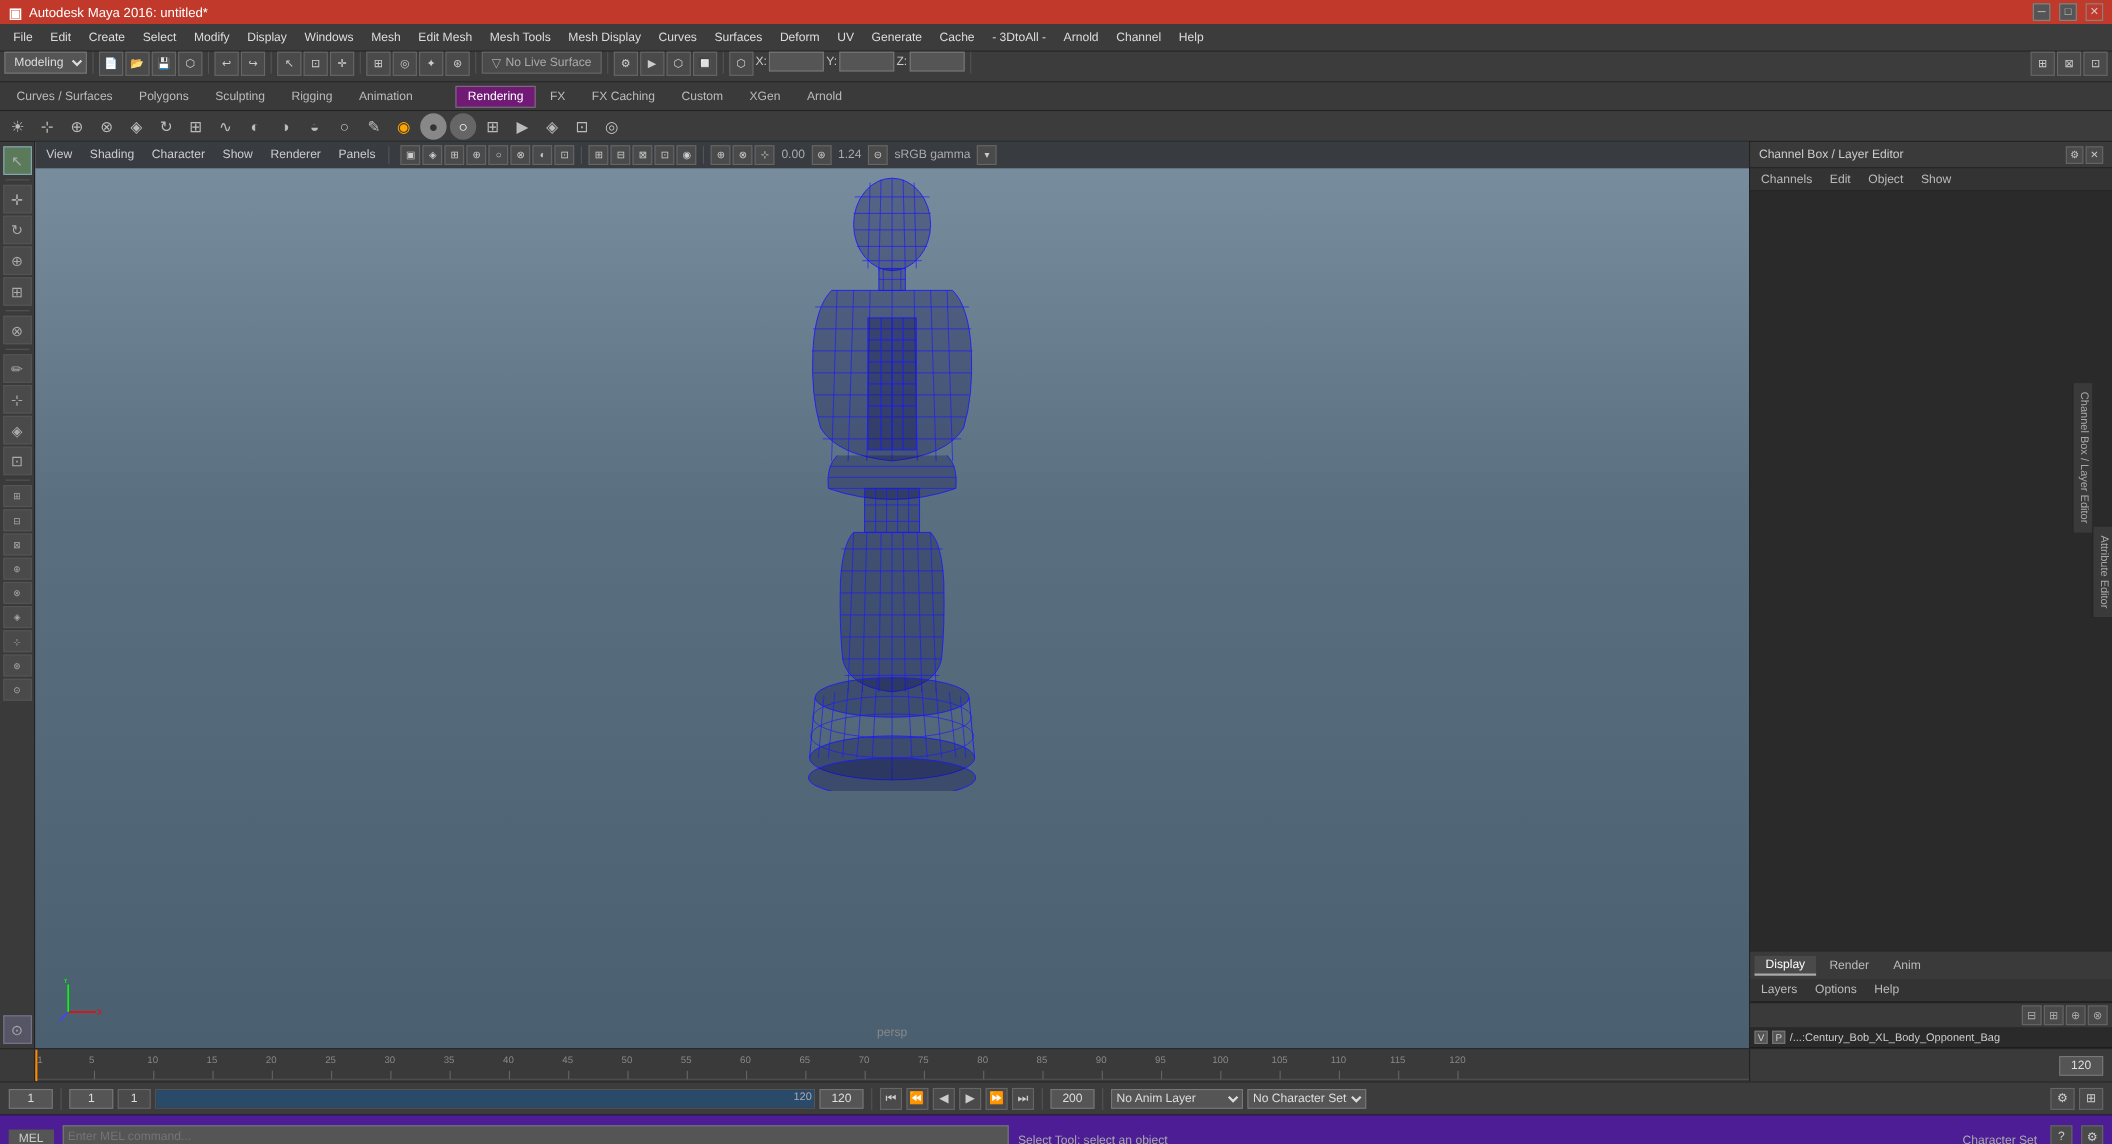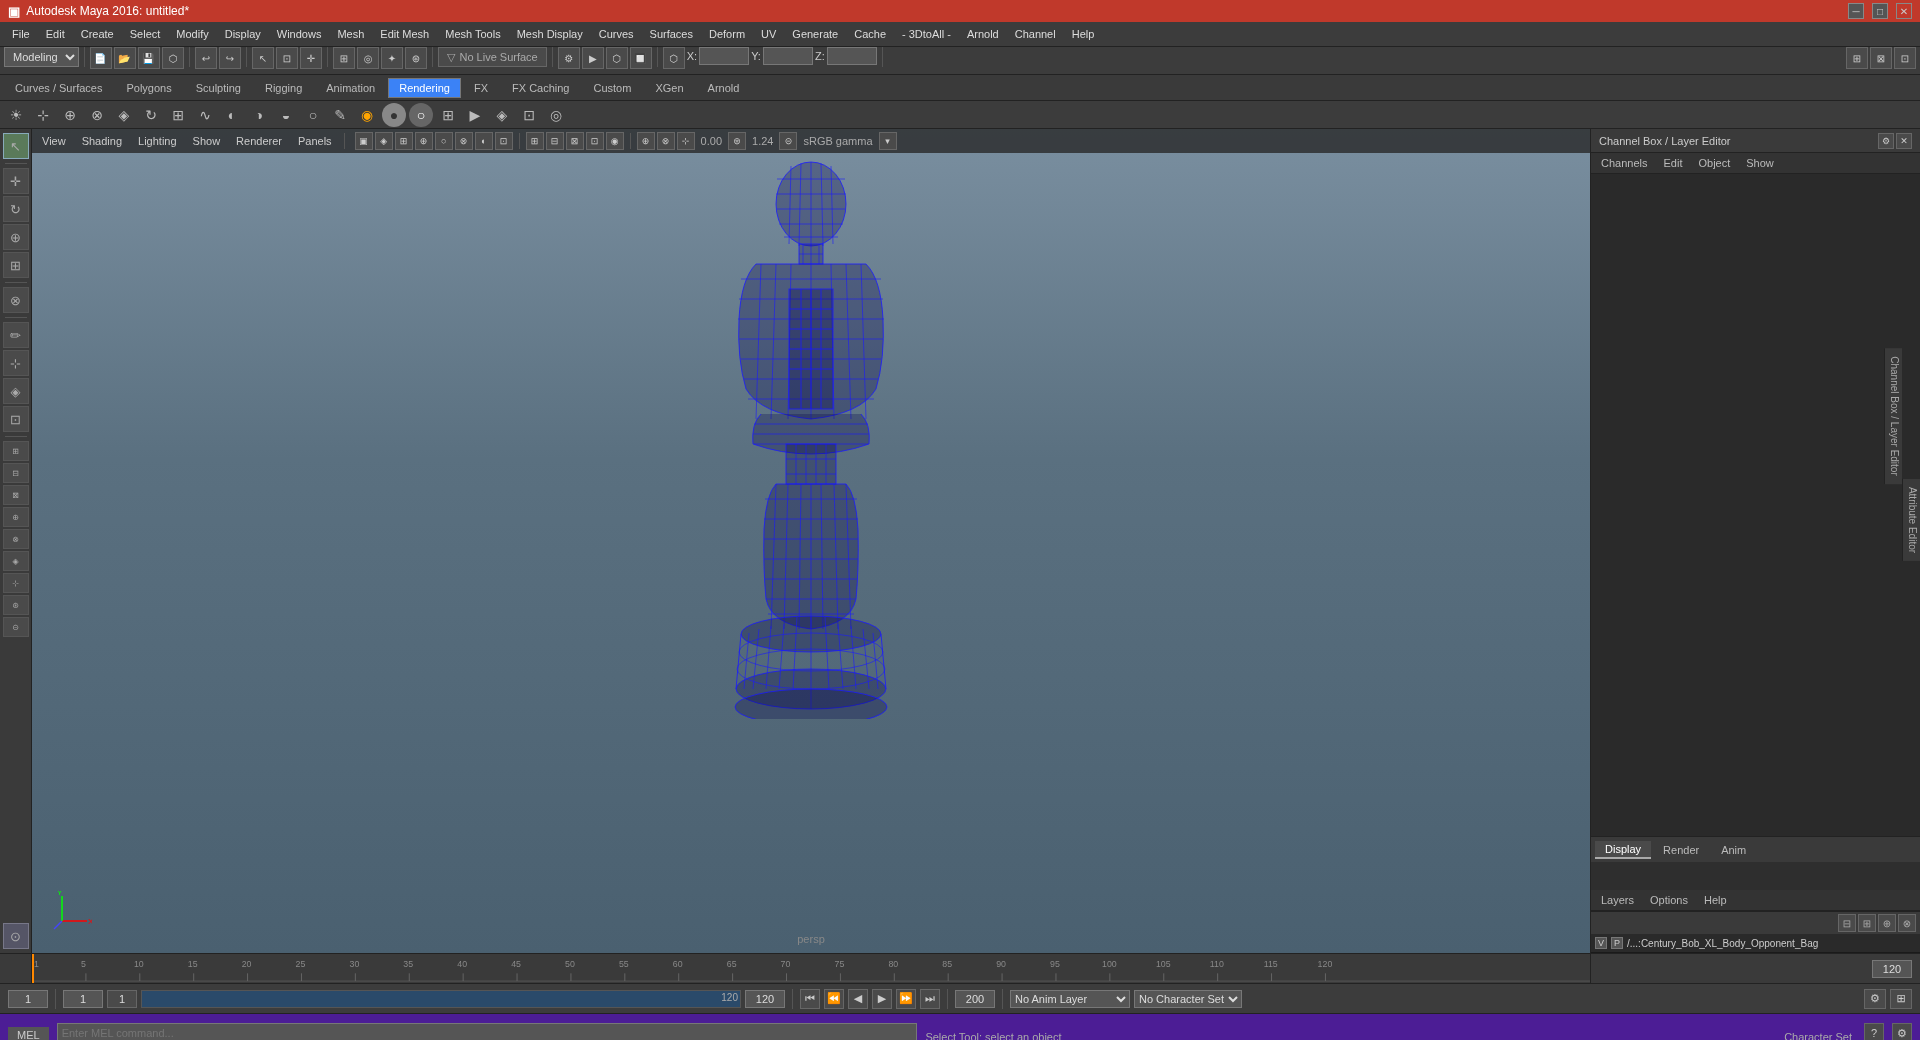--- a/index.html
+++ b/index.html
@@ -107,23 +107,24 @@
       gap: 2px;
     }
     .tab-item {
       padding: 3px 10px;
       color: #bbb;
       font-size: 11px;
       cursor: pointer;
       border: 1px solid transparent;
     }
     .tab-item.active {
-      background: #3b82f6;
+      background: #701a75;
       border: 1px solid #777;
       color: white;
+      margin-left: 26px;
     }
 
     
     #icon-bar {
       height: 28px;
       background: #3c3c3c;
       display: flex;
       align-items: center;
       padding: 0 4px;
       border-bottom: 1px solid #222;
@@ -290,21 +291,20 @@
       background: #4a4a4a;
       border-bottom: 2px solid #aaa;
       color: white;
     }
     #layers-menu {
       display: flex;
       gap: 4px;
       padding: 2px 4px;
       background: #333;
       border-bottom: 1px solid #222;
-      margin-top: 28px;
     }
     .layer-menu { color: #bbb; font-size: 11px; cursor: pointer; padding: 2px 6px; }
     #layer-row {
       display: flex;
       align-items: center;
       gap: 4px;
       padding: 3px 4px;
       background: #2a2a2a;
       border-bottom: 1px solid #1a1a1a;
       font-size: 11px;
@@ -585,21 +585,21 @@
     <div class="left-tool-small" style="font-size:8px;">⊝</div>
     <div style="flex:1;"></div>
     <div class="left-tool" style="margin-top:auto;background:#556;border-color:#778;">⊙</div>
   </div>
 
   <div id="viewport">
 
     <div id="viewport-toolbar">
       <span class="vp-menu-item">View</span>
       <span class="vp-menu-item">Shading</span>
-      <span class="vp-menu-item">Lighting</span>
+      <span class="vp-menu-item">Character</span>
       <span class="vp-menu-item">Show</span>
       <span class="vp-menu-item">Renderer</span>
       <span class="vp-menu-item">Panels</span>
       <div class="vp-sep"></div>
 
       <div style="display:flex;gap:2px;margin-left:4px;">
         <div class="toolbar-btn" style="width:18px;height:18px;font-size:9px;">▣</div>
         <div class="toolbar-btn" style="width:18px;height:18px;font-size:9px;">◈</div>
         <div class="toolbar-btn" style="width:18px;height:18px;font-size:9px;">⊞</div>
         <div class="toolbar-btn" style="width:18px;height:18px;font-size:9px;">⊕</div>

